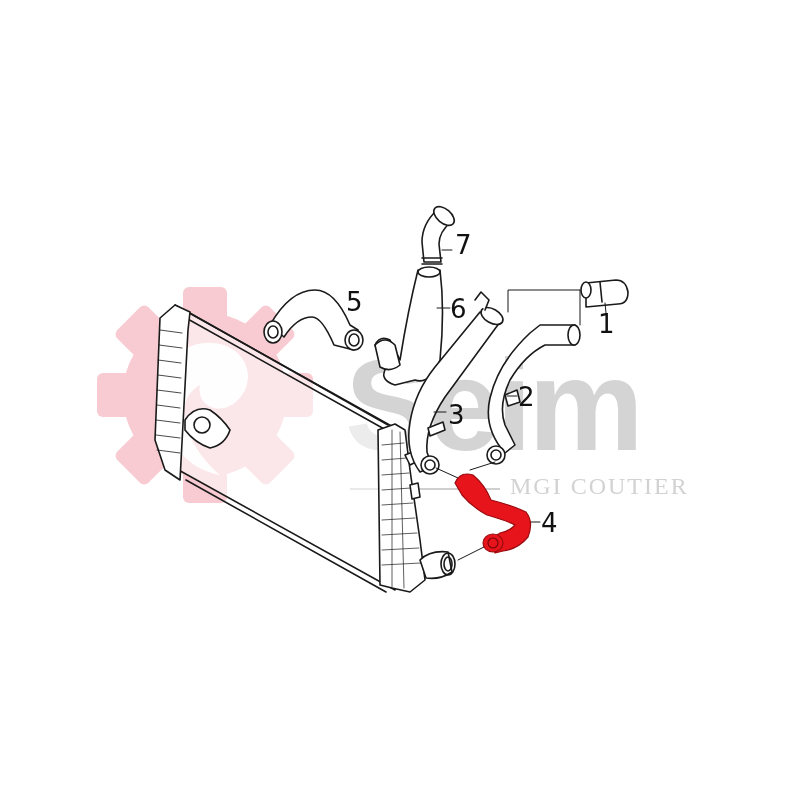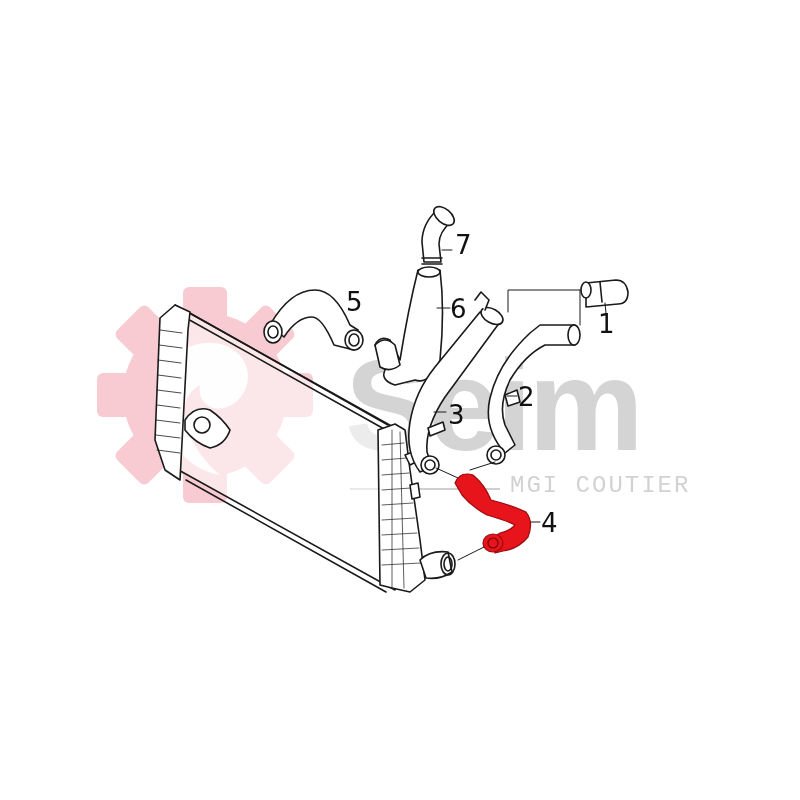--- a/index.html
+++ b/index.html
@@ -1,20 +1,20 @@
 <!DOCTYPE html>
 <html><head>
 <meta charset="utf-8">
 <style>
   html,body{margin:0;padding:0;background:#ffffff;}
   body{width:800px;height:800px;position:relative;overflow:hidden;font-family:"Liberation Sans",sans-serif;}
   #canvas{position:absolute;left:0;top:0;width:800px;height:800px;}
   .callout{position:absolute;font-family:"DejaVu Sans",sans-serif;font-size:26px;color:#111;line-height:1;}
   .wm-brand{position:absolute;left:345px;top:340px;font-family:"Liberation Sans",sans-serif;font-weight:bold;font-size:130px;letter-spacing:-4px;color:#d4d4d4;line-height:1;}
-  .wm-sub{position:absolute;left:510px;top:474px;font-family:Liberation Mono, monospace;font-size:24px;letter-spacing:2px;color:#d2d2d2;line-height:1;}
+  .wm-sub{position:absolute;left:510px;top:474px;font-family:Liberation Serif, serif;font-size:24px;letter-spacing:2px;color:#d2d2d2;line-height:1;}
 </style>
 </head>
 <body>
 
 <div id="canvas">
 
   <svg width="800" height="800" style="position:absolute;left:0;top:0;">
     <g transform="translate(205,395)" fill="#f6c2ca" opacity="0.85">
       <circle r="82"></circle>
       <g>

